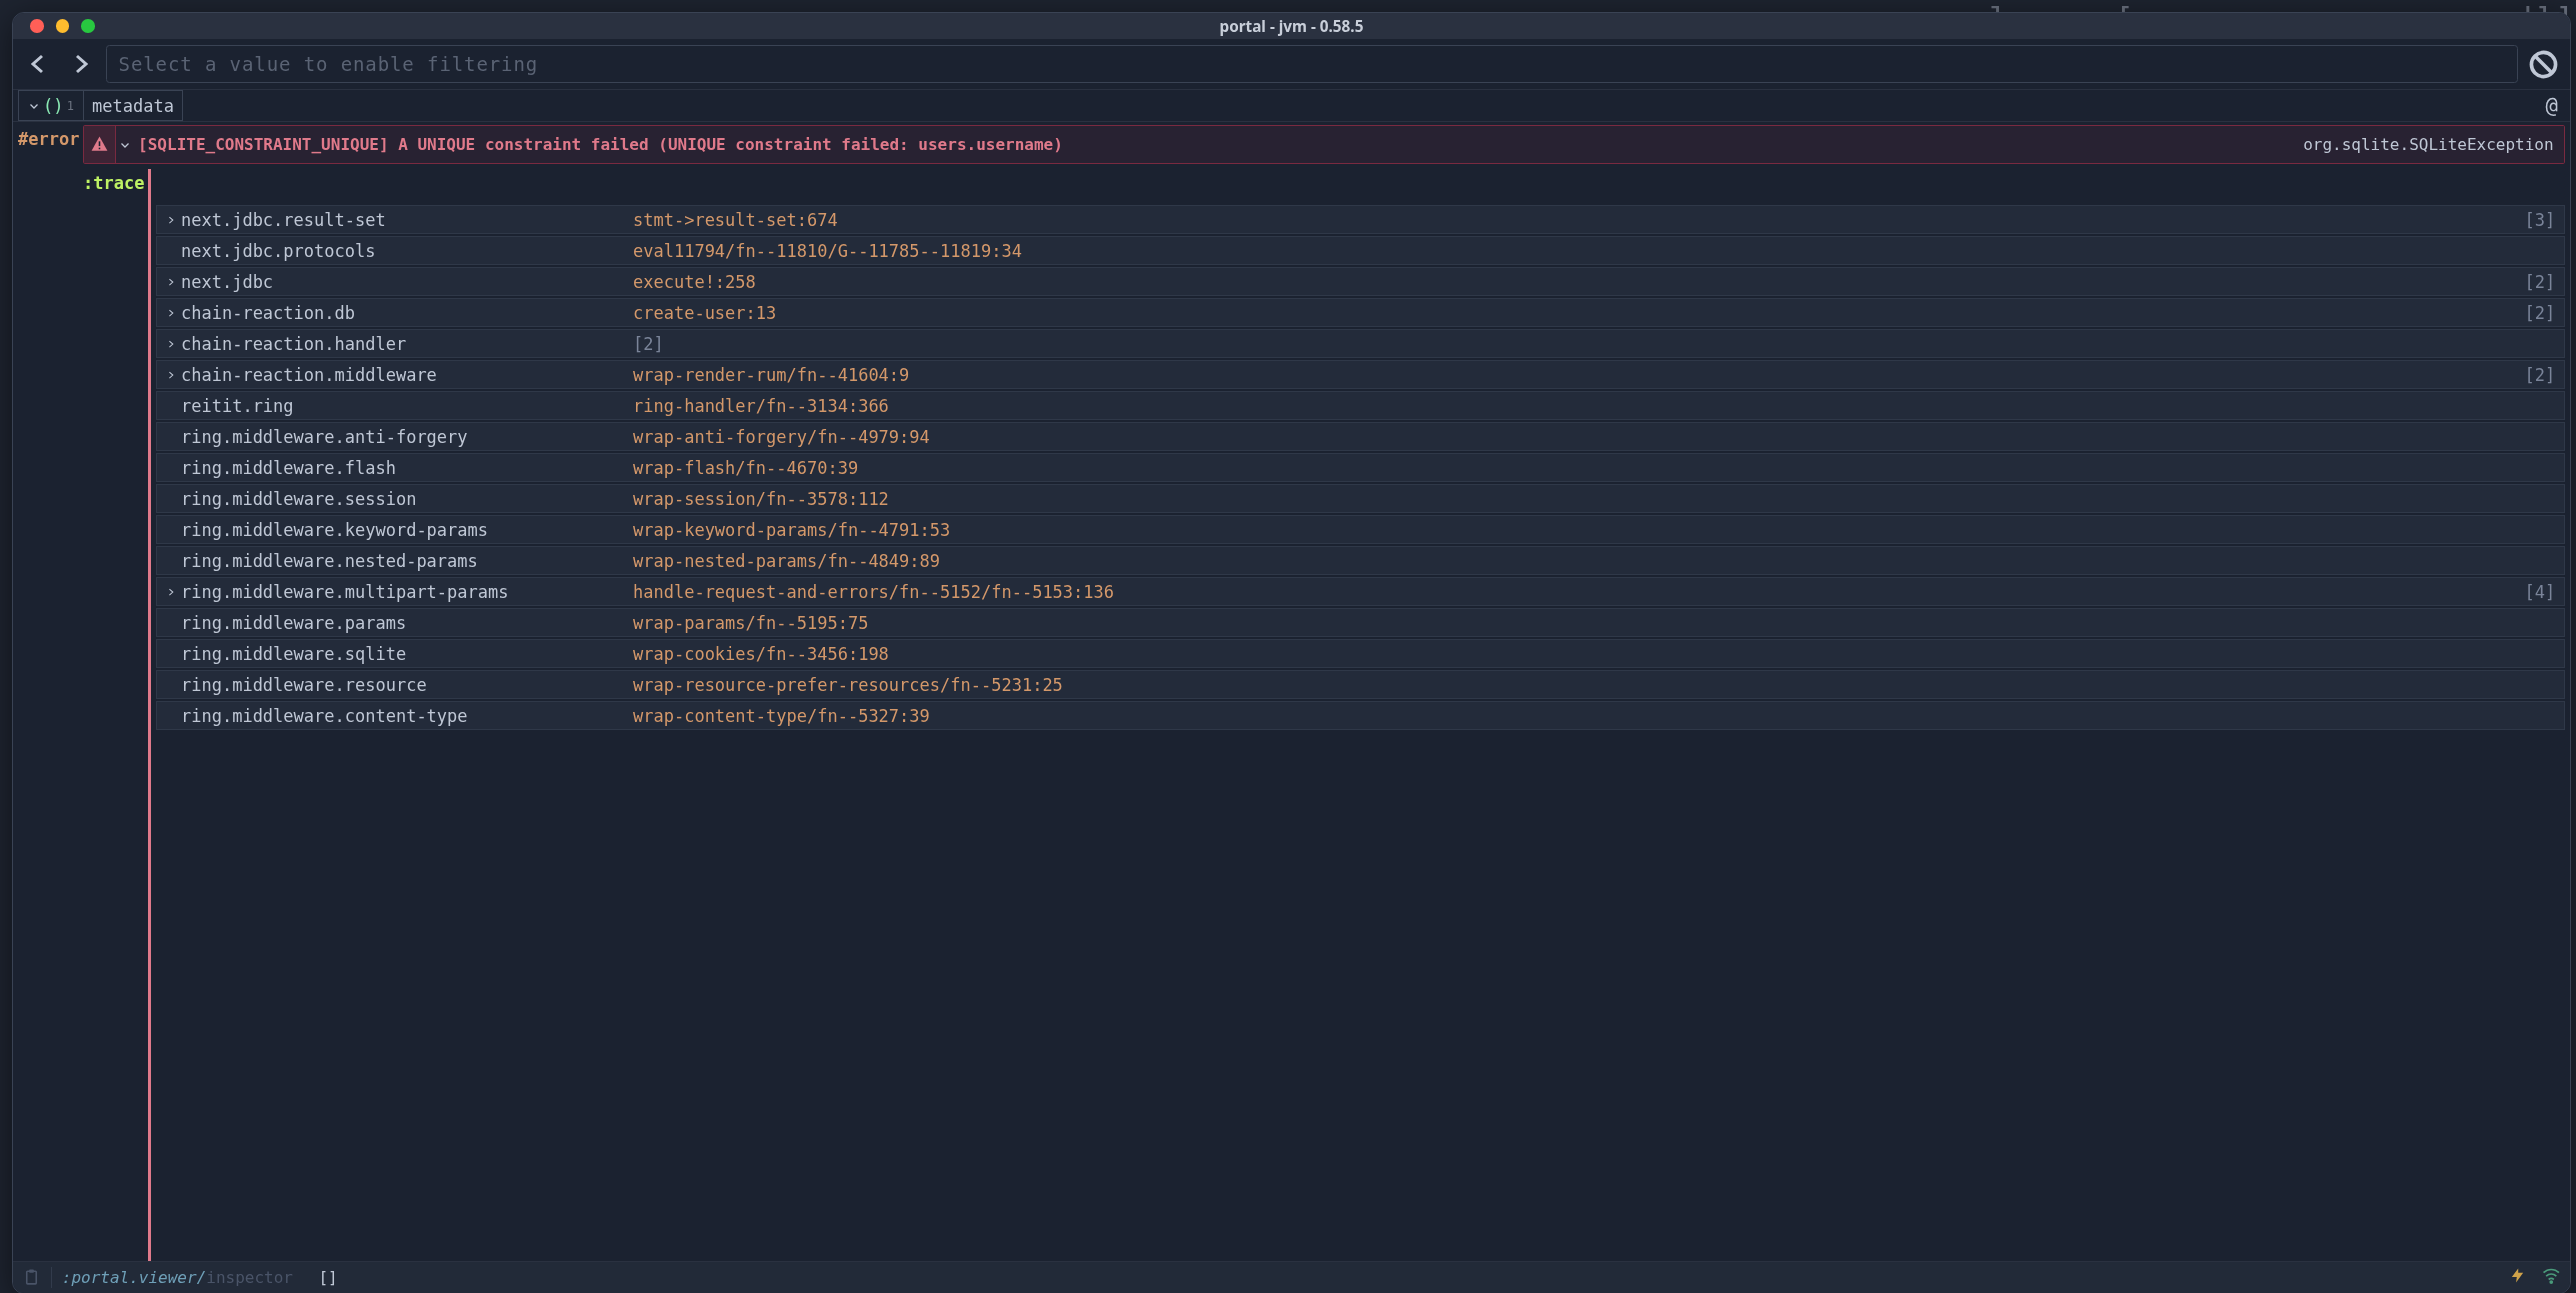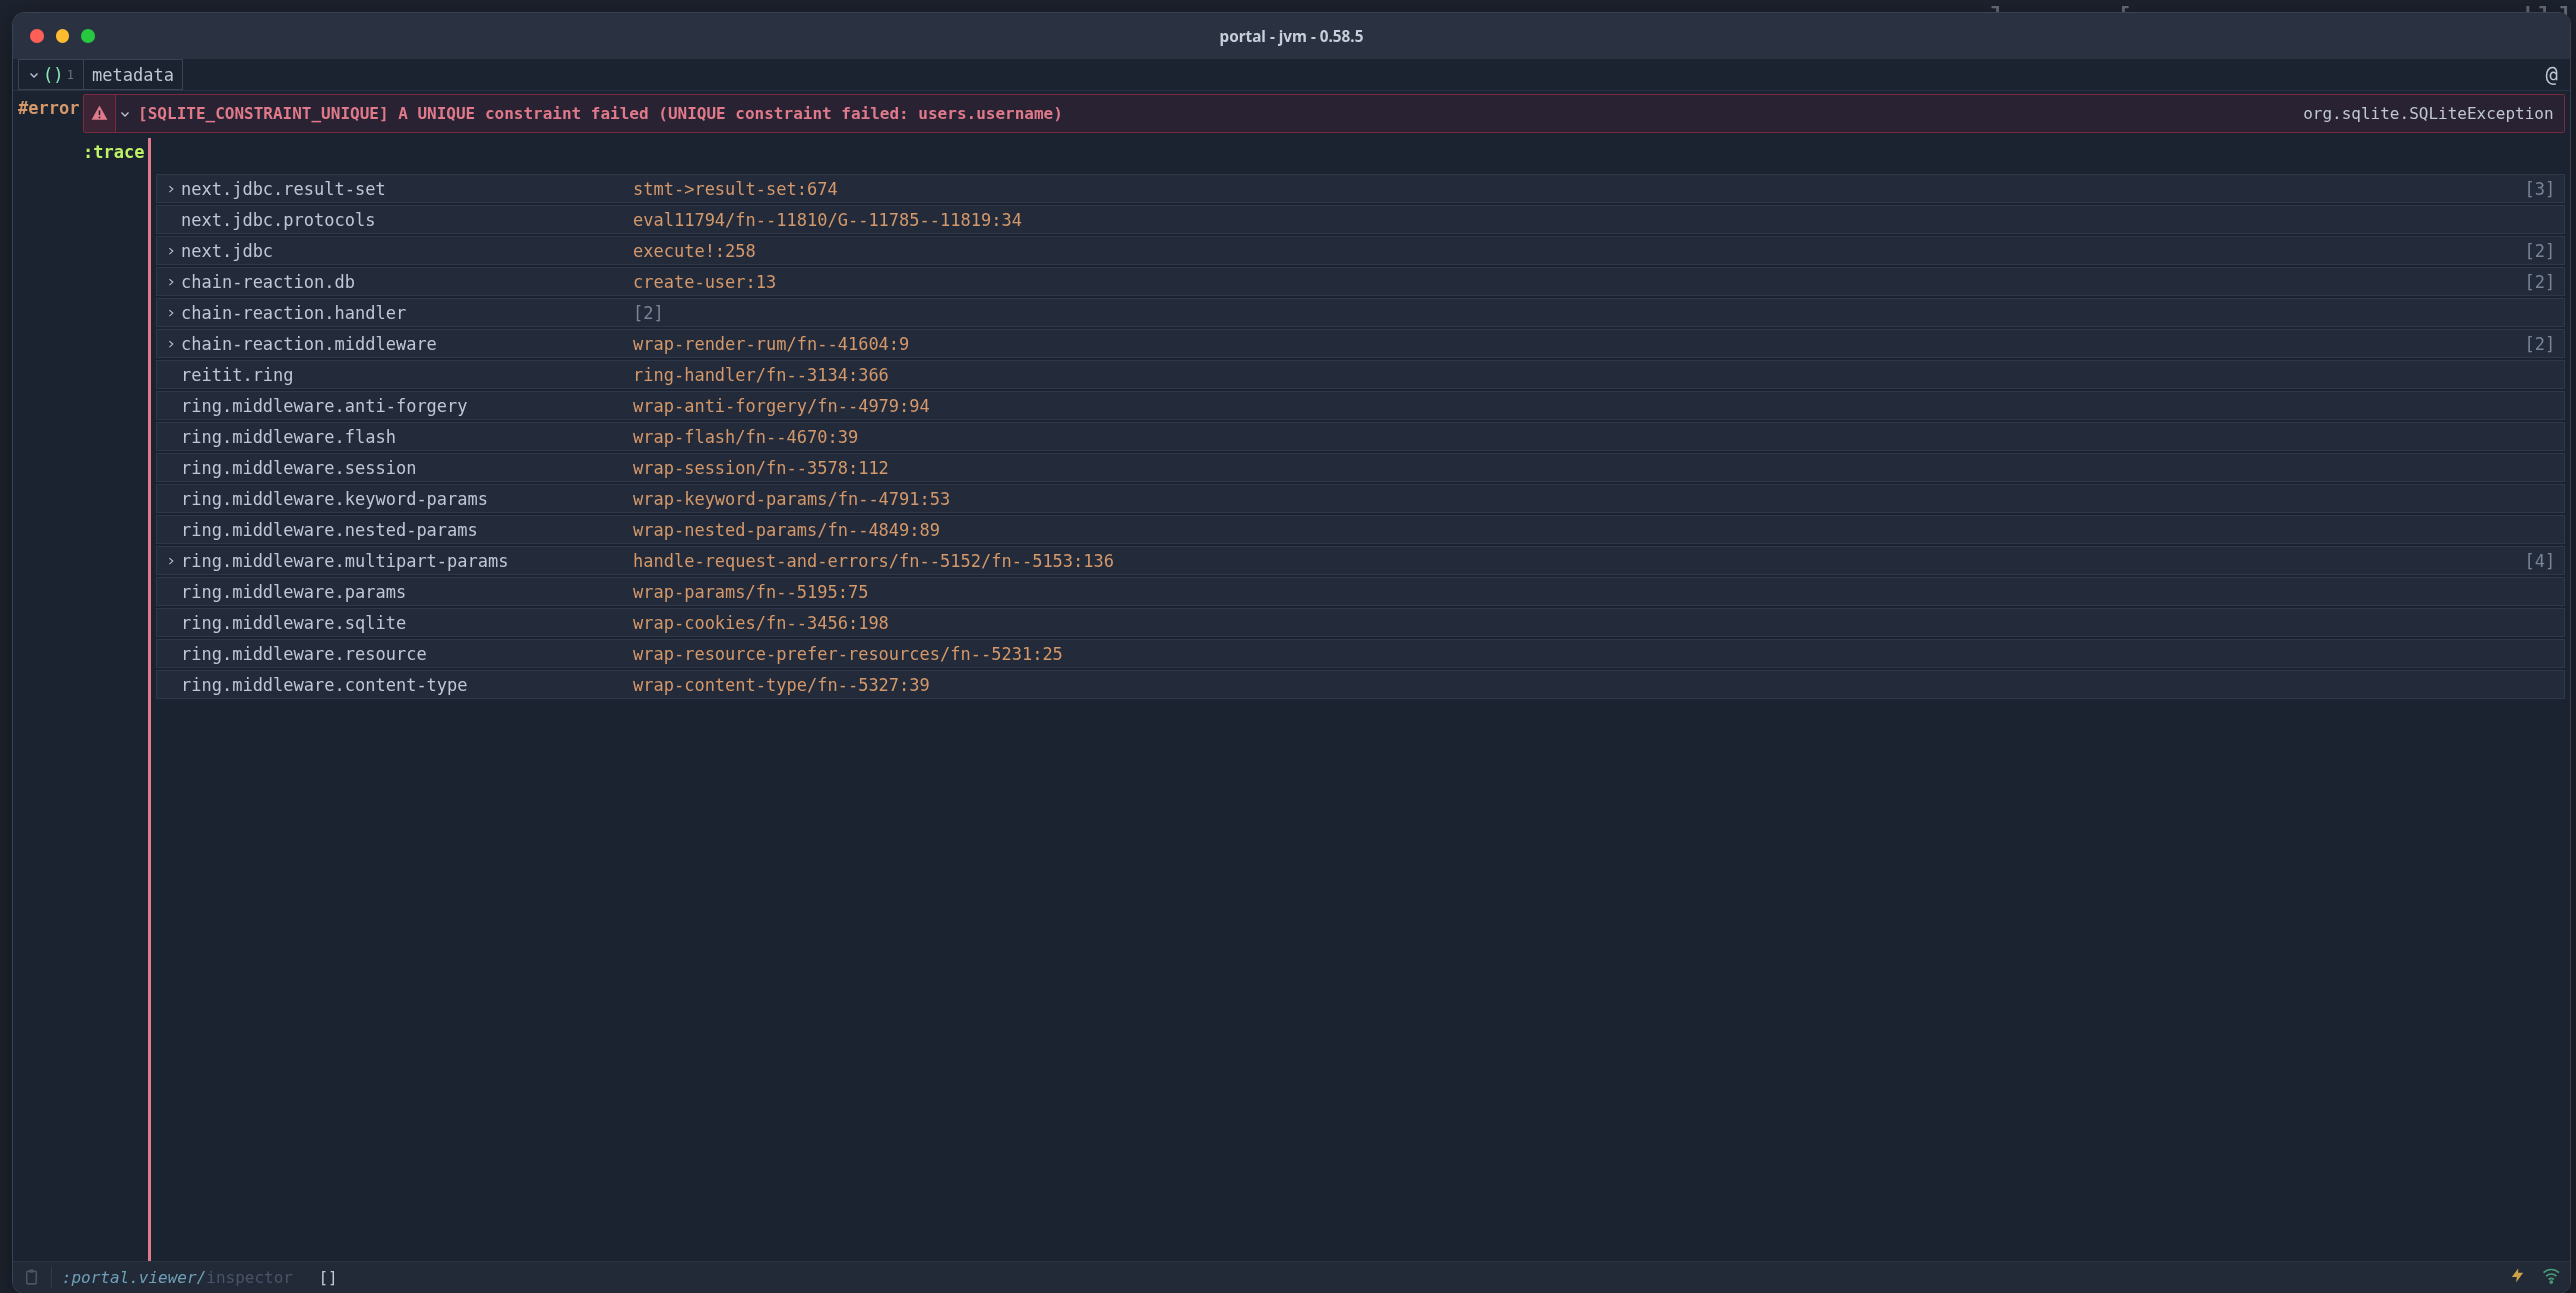--- a/index.html
+++ b/index.html
@@ -34,21 +34,21 @@
     border: 0.9px solid #3a4354;
     border-radius: 12px;
     overflow: hidden;
     display: flex;
     flex-direction: column;
     box-shadow: 0 6.8px 34px rgba(0,0,0,0.5);
     z-index: 1;
   }
 
   .titlebar {
-    height: 46px;
+    height: 26px;
     background: #2a3140;
     display: flex;
     align-items: center;
     position: relative;
     flex-shrink: 0;
   }
   .traffic-lights {
     display: flex;
     gap: 12px;
     padding-left: 17px;
@@ -281,20 +281,39 @@
 
   <div class="titlebar">
     <div class="traffic-lights">
       <span class="tl-red"></span>
       <span class="tl-yellow"></span>
       <span class="tl-green"></span>
     </div>
     <div class="title">portal - jvm - 0.58.5</div>
   </div>
 
+  <div class="navbar">
+    <div class="nav-arrow">
+      <svg viewBox="0 0 24 24">
+          <path d="M15 4 L6 12 L15 20"></path>
+        </svg>
+    </div>
+    <div class="nav-arrow">
+      <svg viewBox="0 0 24 24">
+          <path d="M9 4 L18 12 L9 20"></path>
+        </svg>
+    </div>
+    <input class="filter-input" type="text" placeholder="Select a value to enable filtering" style="">
+    <div class="cancel-circle">
+      <svg viewBox="0 0 24 24">
+          <circle cx="12" cy="12" r="10"></circle>
+          <path d="M5 5 L19 19"></path>
+        </svg>
+    </div>
+  </div>
 
   <div class="tabs">
     <div class="tab-chip">
       <span class="chev">
         <svg viewBox="0 0 24 24">
             <path d="M5 9 L12 16 L19 9"></path>
           </svg>
       </span>
       <span class="paren-label">()</span>
         <span class="paren-sub">1</span>

